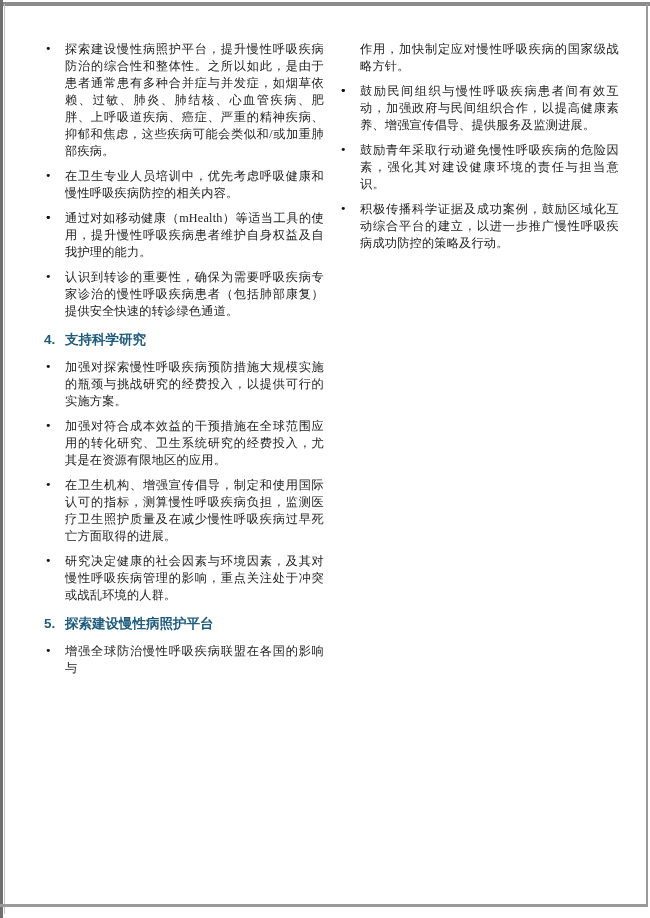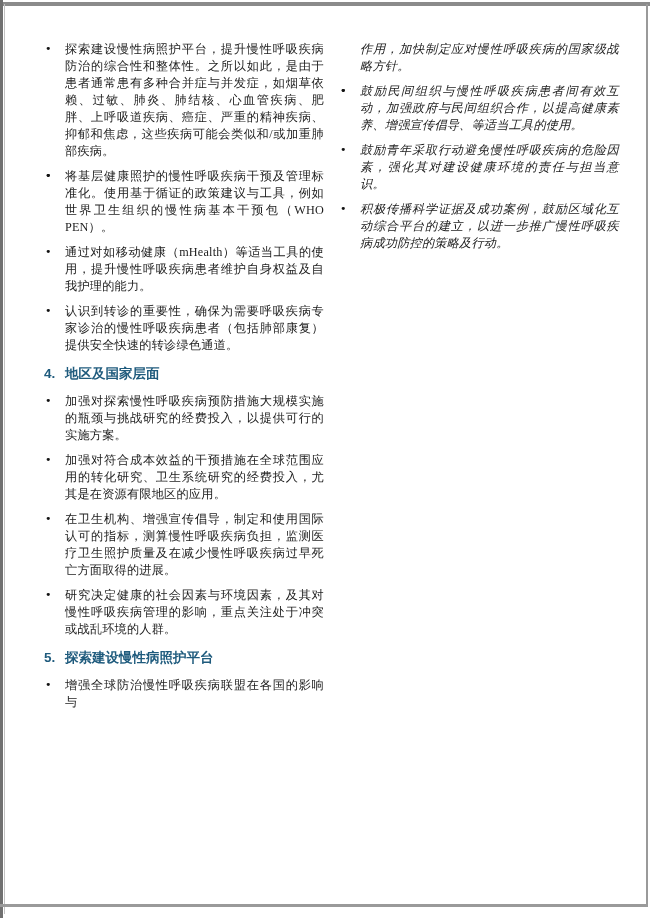--- a/index.html
+++ b/index.html
@@ -13,21 +13,21 @@
   
   .edge{position:absolute;}
   .edge-top{left:0;top:2px;width:650px;height:4px;background:#8b8b8b;}
   .edge-left{left:0;top:0;width:3px;height:918px;background:#707070;}
   .edge-left2{left:4px;top:4px;width:1px;height:910px;background:#c2c2c2;}
   .edge-right{left:646px;top:4px;width:2px;height:902px;background:#9a9a9a;}
   .edge-bottom{left:0;top:904px;width:648px;height:3px;background:#9a9a9a;}
 
   .col{position:absolute;top:41px;width:281px;}
   .col-left{left:43px;}
-  .col-right{left:338px;font-style:italic;}
+  .col-right{left:338px;}
 
   .para{
     position:relative;
     padding-left:22px;
     margin:0 0 8px 0;
     font-size:12.2px;
     line-height:17px;
     letter-spacing:0.2px;
     color:#1c1c1c;
     text-align:justify;
@@ -61,37 +61,37 @@
   <div class="edge edge-right"></div>
   <div class="edge edge-bottom"></div>
 
   <div class="col col-left">
     <div class="para">
       <span class="dot">•</span>
       <span class="txt">探索建设慢性病照护平台，提升慢性呼吸疾病防治的综合性和整体性。之所以如此，是由于患者通常患有多种合并症与并发症，如烟草依赖、过敏、肺炎、肺结核、心血管疾病、肥胖、上呼吸道疾病、癌症、严重的精神疾病、抑郁和焦虑，这些疾病可能会类似和/或加重肺部疾病。</span>
     </div>
     <div class="para">
       <span class="dot">•</span>
+      <span class="txt">在卫生专业人员培训中，优先考虑呼吸健康和慢性呼吸疾病防控的相关内容。</span>
     </div>
     <div class="para">
       <span class="dot">•</span>
-      <span class="txt">将基层健康照护的慢性呼吸疾病干预及管理标准化。使用基于循证的政策建议与工具，例如世界卫生组织的慢性病基本干预包（WHO PEN）。</span>
     </div>
     <div class="para">
       <span class="dot">•</span>
       <span class="txt">通过对如移动健康（mHealth）等适当工具的使用，提升慢性呼吸疾病患者维护自身权益及自我护理的能力。</span>
     </div>
     <div class="para">
       <span class="dot">•</span>
       <span class="txt">认识到转诊的重要性，确保为需要呼吸疾病专家诊治的慢性呼吸疾病患者（包括肺部康复）提供安全快速的转诊绿色通道。</span>
     </div>
 
     <div class="heading">
       <span class="hnum">4.</span>
-      <span class="htxt">地区及国家层面</span>
+      <span class="htxt">支持科学研究</span>
     </div>
 
     <div class="para">
       <span class="dot">•</span>
       <span class="txt">加强对探索慢性呼吸疾病预防措施大规模实施的瓶颈与挑战研究的经费投入，以提供可行的实施方案。</span>
     </div>
     <div class="para">
       <span class="dot">•</span>
       <span class="txt">加强对符合成本效益的干预措施在全球范围应用的转化研究、卫生系统研究的经费投入，尤其是在资源有限地区的应用。</span>
     </div>
@@ -117,21 +117,21 @@
 
   <div class="col col-right">
     <div class="para cont">
       <span class="txt">作用，加快制定应对慢性呼吸疾病的国家级战略方针。</span>
     </div>
     <div class="para">
       <span class="dot">•</span>
     </div>
     <div class="para">
       <span class="dot">•</span>
-      <span class="txt">鼓励民间组织与慢性呼吸疾病患者间有效互动，加强政府与民间组织合作，以提高健康素养、增强宣传倡导、等适当工具的使用。</span>
+      <span class="txt">鼓励民间组织与慢性呼吸疾病患者间有效互动，加强政府与民间组织合作，以提高健康素养、增强宣传倡导、提供服务及监测进展。</span>
     </div>
     <div class="para">
       <span class="dot">•</span>
       <span class="txt">鼓励青年采取行动避免慢性呼吸疾病的危险因素，强化其对建设健康环境的责任与担当意识。</span>
     </div>
     <div class="para">
       <span class="dot">•</span>
       <span class="txt">积极传播科学证据及成功案例，鼓励区域化互动综合平台的建立，以进一步推广慢性呼吸疾病成功防控的策略及行动。</span>
     </div>
   </div>

